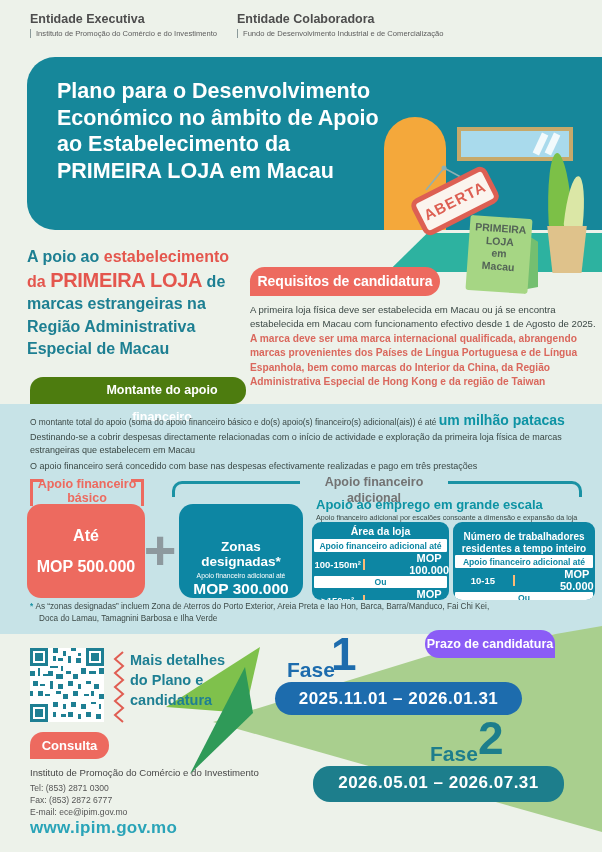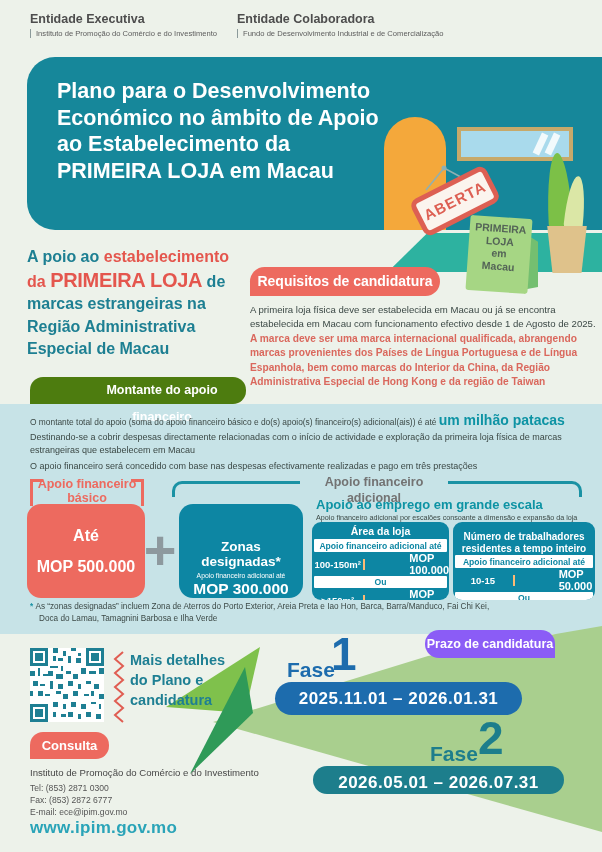--- a/index.html
+++ b/index.html
@@ -67,36 +67,36 @@
   .adi-note{left:316px;top:513px;font-size:7.2px;color:#3c4946;}
   .ftable{background:#0d86a3;border-radius:9px;overflow:hidden;color:#fff;display:flex;flex-direction:column;}
   .ft1{left:312px;top:522px;width:137px;height:78px;}
   .ft2{left:453px;top:522px;width:142px;height:78px;}
   .ft-head1{font-size:10.5px;font-weight:bold;text-align:center;padding:3px 0 2px;}
   .ft-head2{font-size:10px;font-weight:bold;text-align:center;line-height:1.15;padding:9px 0 1px;}
   .ft-band{background:#fff;color:#0d86a3;font-weight:bold;font-size:8.6px;text-align:center;margin:0 2px;padding:1.5px 0;border-radius:1px;}
   .ft-ou{background:#fff;color:#0d86a3;font-weight:bold;font-size:8.6px;text-align:center;margin:0 2px;padding:1px 0;border-radius:1px;}
   .ft-row{display:flex;align-items:center;flex:1;}
   .ft-cl{width:42%;border-right:2px solid #fdba74;font-size:9.5px;font-weight:bold;text-align:center;}
-  .ft-cr{flex:1;font-size:11px;font-weight:bold;text-align:left;padding-left:44px;}
+  .ft-cr{flex:1;font-size:11px;font-weight:bold;text-align:center;padding-left:44px;}
 
   
   .fnote{left:30px;top:601px;width:565px;font-size:8.2px;color:#3c4946;line-height:1.5;}
   .fnote-star{color:#1a92a4;font-weight:bold;}
   .fnote-l2{padding-left:9px;}
 
   
   .prazo-badge{left:425px;top:630px;width:130px;height:28px;background:#8b5cf6;border-radius:14px 14px 0 14px;color:#fff;font-weight:bold;font-size:12.5px;line-height:28px;text-align:center;}
   .qr-caption{left:130px;top:650px;color:#1e7f93;font-weight:bold;font-size:14.5px;line-height:1.38;}
   .fase1-label{left:287px;top:658px;color:#1d6cad;font-weight:bold;font-size:21px;}
   .fase1-num{left:331px;top:631px;color:#1d6cad;font-weight:bold;font-size:46px;line-height:1;}
   .pill1{left:275px;top:682px;width:247px;height:33px;background:#1d6cad;border-radius:17px;color:#fff;font-weight:bold;font-size:17px;line-height:33px;text-align:center;letter-spacing:0.5px;}
   .fase2-label{left:430px;top:742px;color:#1d7e8c;font-weight:bold;font-size:21px;}
   .fase2-num{left:478px;top:715px;color:#1d7e8c;font-weight:bold;font-size:46px;line-height:1;}
-  .pill2{left:313px;top:766px;width:251px;height:28px;background:#1d7e8c;border-radius:17px;color:#fff;font-weight:bold;font-size:17px;line-height:33px;text-align:center;letter-spacing:0.5px;}
+  .pill2{left:313px;top:766px;width:251px;height:36px;background:#1d7e8c;border-radius:17px;color:#fff;font-weight:bold;font-size:17px;line-height:33px;text-align:center;letter-spacing:0.5px;}
   .consulta{left:30px;top:732px;width:79px;height:27px;background:#ed6a5f;border-radius:13px 13px 13px 0;color:#fff;font-weight:bold;font-size:13px;line-height:27px;text-align:center;}
   .org{left:30px;top:767px;font-size:9.6px;color:#474747;}
   .c-line{left:30px;font-size:8.6px;color:#555;}
   .web{left:30px;top:818px;font-size:17px;font-weight:bold;color:#2aa4b8;letter-spacing:0.3px;}
 </style>
 </head>
 <body>
 
 <div class="page">
 

